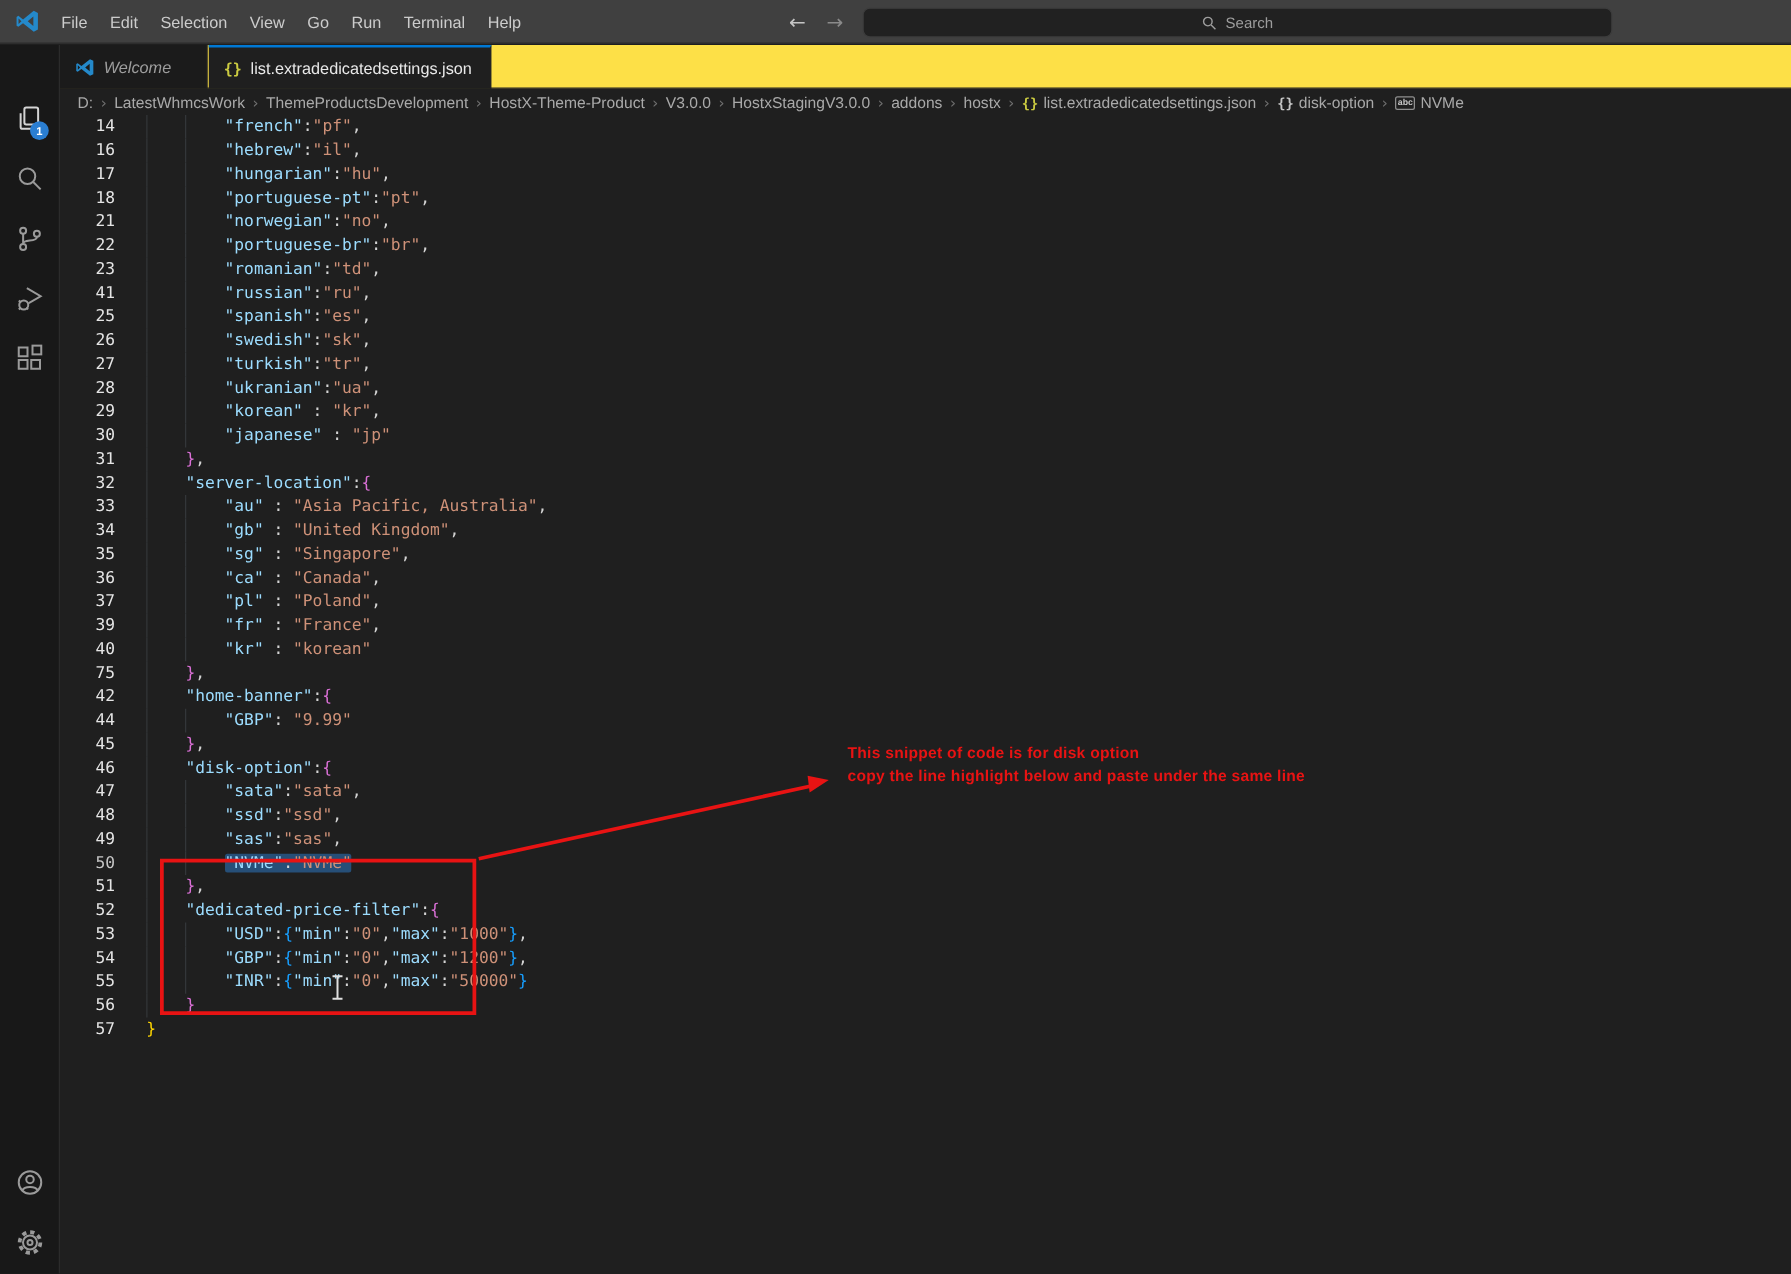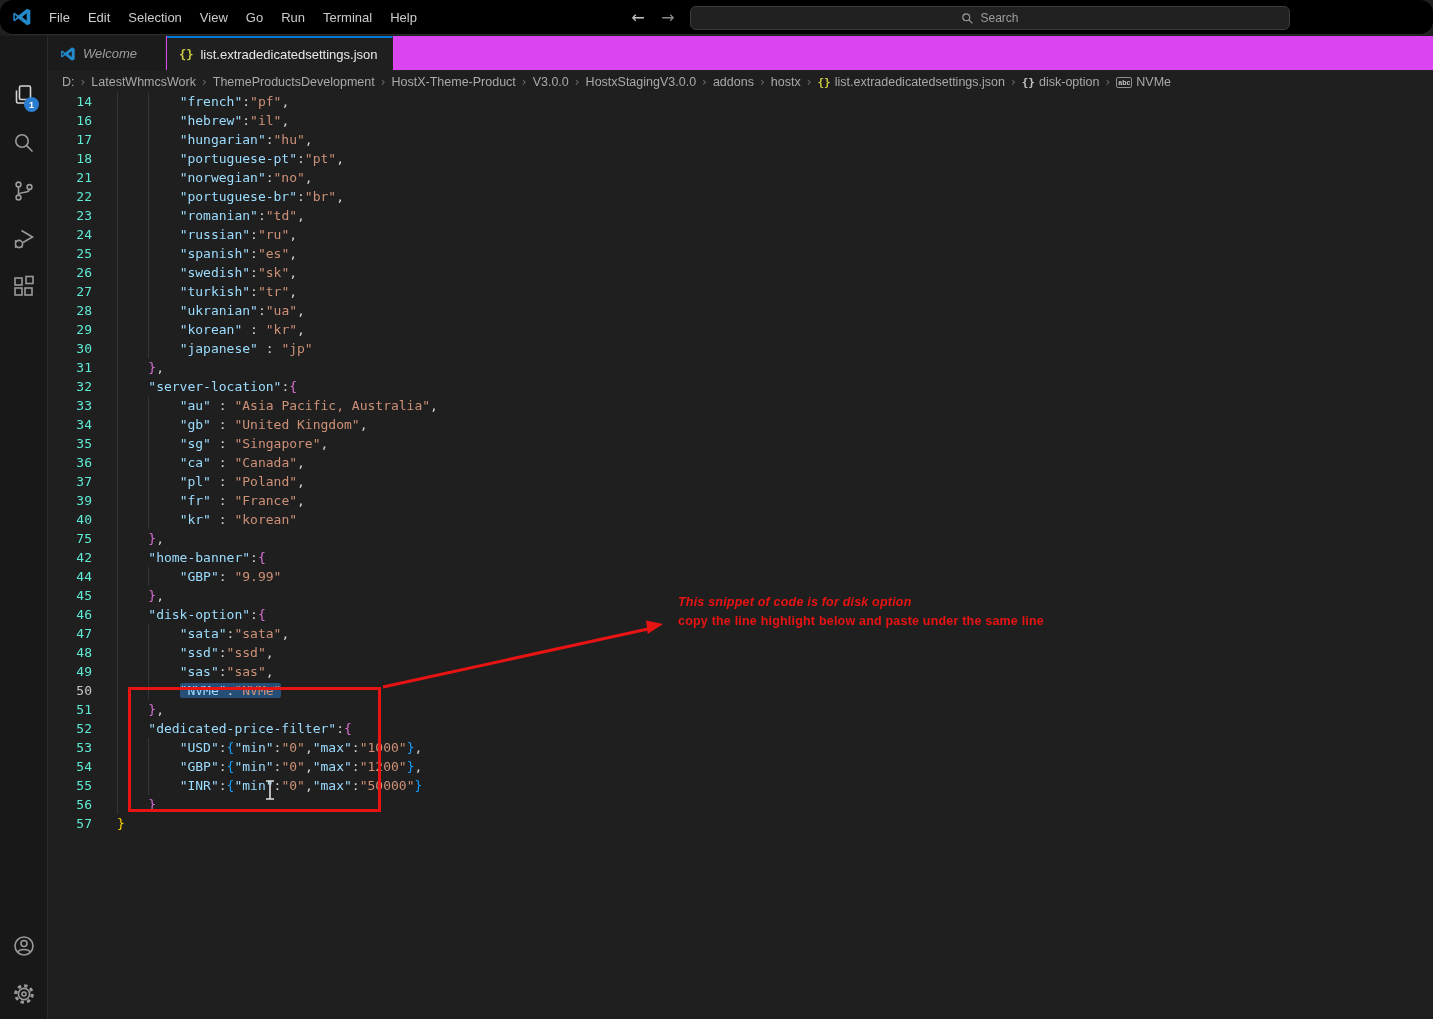--- a/index.html
+++ b/index.html
@@ -2,42 +2,42 @@
 <html><head>
 <meta charset="utf-8">
 <style>
   * { margin:0; padding:0; box-sizing:border-box; }
   html,body { width:1433px; height:1019px; overflow:hidden; background:#1f1f1f;
     font-family:"Liberation Sans", sans-serif; }
   #app { position:relative; width:1433px; height:1019px; background:#1f1f1f; }
 
   
   .titlebar { position:absolute; left:0; top:0; width:1433px; height:35px;
-    background:#000000; border-bottom:1px solid #2b2b2b; display:flex; align-items:center;border-radius:13px; }
+    background:#404040; border-bottom:1px solid #2b2b2b; display:flex; align-items:center; }
   .tb-logo { position:absolute; left:12px; top:7px; width:20px; height:20px; }
   .menubar { position:absolute; left:40px; top:0; height:35px; display:flex; align-items:center; }
   .menu-item { color:#cccccc; font-size:13px; padding:4px 9px; border-radius:5px; cursor:default; }
   .nav-arrows { position:absolute; left:628px; top:0; height:35px; display:flex; align-items:center; gap:10px; }
   .nav-arrow { font-size:16px; color:#c5c5c5; width:20px; text-align:center; font-family:"DejaVu Sans", sans-serif;}
   .nav-arrow.fwd { color:#8a8a8a; }
   .searchbox { position:absolute; left:690px; top:6px; width:600px; height:24px;
     background:#212121; border:1px solid #3c3c3c; border-radius:6px;
     display:flex; align-items:center; justify-content:center; gap:6px; color:#9d9d9d; font-size:12px; }
 
   
   .activitybar { position:absolute; left:0; top:36px; width:48px; height:983px;
     background:#181818; border-right:1px solid #2b2b2b; }
   .ab-icon { position:absolute; left:12px; width:24px; height:24px; }
   .ab-badge { position:absolute; left:24px; top:61px; width:15px; height:15px; border-radius:50%;
     background:#2a7ed2; color:#fff; font-size:9px; font-weight:bold; display:flex;
     align-items:center; justify-content:center; }
 
   
   .tabstrip { position:absolute; left:48px; top:36px; width:1385px; height:35px;
-    background:#d946ef; border-bottom:1px solid #232323; }
+    background:#fde047; border-bottom:1px solid #232323; }
   .tab { position:absolute; top:0; height:35px; display:flex; align-items:center; gap:7px;
     padding:0 12px; font-size:13px; }
   .tab.welcome { left:0; width:118px; background:#1b1b1b; color:#9d9d9d; font-style:italic;
     border-right:1px solid #232323; }
   .tab.active { left:119px; width:226px; background:#1f1f1f; color:#e9e9e9;
     border-top:2px solid #0078d4; border-right:1px solid #232323; }
   .json-braces { font-family:"DejaVu Sans Mono", monospace; font-weight:bold; font-size:12px;
     color:#cbcb41; font-style:normal; }
   .dirty-dot { width:9px; height:9px; border-radius:50%; background:#dcdcdc; margin-left:8px; }
   .tab-logo { width:16px; height:16px; }
@@ -51,40 +51,40 @@
   .bc-braces { font-family:"DejaVu Sans Mono", monospace; font-weight:bold; font-size:11px; }
   .bc-braces.yellow { color:#cbcb41; }
   .bc-braces.gray { color:#c5c5c5; }
   .bc-string { font-size:7px; font-weight:bold; color:#c5c5c5; border:1px solid #8f8f8f;
     border-radius:2px; padding:0 1px; line-height:9px; letter-spacing:0; }
 
   
   .editor { position:absolute; left:48px; top:92px; width:1385px; height:927px; background:#1f1f1f; }
   .line { position:relative; height:19px; line-height:19px; white-space:pre;
     font-family:"DejaVu Sans Mono", monospace; font-size:13px; }
-  .ln { position:absolute; left:0; top:0; width:44px; text-align:right; color:#5eead4;
+  .ln { position:absolute; left:0; top:0; width:44px; text-align:right; color:#e5e5e5;
     font-size:13px; }
   .ln.active { color:#c6c6c6; }
   .code { position:absolute; left:69px; top:0; }
   .guide { position:absolute; top:0; bottom:0; width:1px; background:#333639; }
   .c-k { color:#9cdcfe; }
   .c-s { color:#ce9178; }
   .c-p { color:#d4d4d4; }
   .c-b1 { color:#ffd700; }
   .c-b2 { color:#da70d6; }
   .c-b3 { color:#179fff; }
   .sel { background:#264f78; border-radius:2px; }
 
   
   .anno-box { position:absolute; left:128px; top:687px; width:253px; height:125px;
     border:3px solid #e81313; pointer-events:none; }
   .anno-svg { position:absolute; left:0; top:0; width:1433px; height:1019px; pointer-events:none; }
   .anno-text { position:absolute; left:678px; color:#e81313; font-size:12.5px; font-weight:bold;
     font-family:"Liberation Sans", sans-serif; letter-spacing:0.2px; pointer-events:none; }
-  .anno-text.l1 { top:595px;font-style:italic; }
+  .anno-text.l1 { top:595px; }
   .anno-text.l2 { top:614px; }
   .ibeam { position:absolute; left:263px; top:779px; pointer-events:none; }
 
   svg .st { stroke:#9a9a9a; stroke-width:1.6; fill:none; }
   svg .stw { stroke:#d4d4d4; stroke-width:1.6; fill:none; }
 </style>
 </head>
 <body>
 
 <div id="app">
@@ -220,21 +220,21 @@
 
   <div class="editor">
     <div>
         <div class="line"><span class="ln">14</span><div class="guide" style="left: 69px;"></div><div class="guide" style="left: 100.32px;"></div><span class="code">        <span class="c-k">"french"</span><span class="c-p">:</span><span class="c-s">"pf"</span><span class="c-p">,</span></span></div>
         <div class="line"><span class="ln">16</span><div class="guide" style="left: 69px;"></div><div class="guide" style="left: 100.32px;"></div><span class="code">        <span class="c-k">"hebrew"</span><span class="c-p">:</span><span class="c-s">"il"</span><span class="c-p">,</span></span></div>
         <div class="line"><span class="ln">17</span><div class="guide" style="left: 69px;"></div><div class="guide" style="left: 100.32px;"></div><span class="code">        <span class="c-k">"hungarian"</span><span class="c-p">:</span><span class="c-s">"hu"</span><span class="c-p">,</span></span></div>
         <div class="line"><span class="ln">18</span><div class="guide" style="left: 69px;"></div><div class="guide" style="left: 100.32px;"></div><span class="code">        <span class="c-k">"portuguese-pt"</span><span class="c-p">:</span><span class="c-s">"pt"</span><span class="c-p">,</span></span></div>
         <div class="line"><span class="ln">21</span><div class="guide" style="left: 69px;"></div><div class="guide" style="left: 100.32px;"></div><span class="code">        <span class="c-k">"norwegian"</span><span class="c-p">:</span><span class="c-s">"no"</span><span class="c-p">,</span></span></div>
         <div class="line"><span class="ln">22</span><div class="guide" style="left: 69px;"></div><div class="guide" style="left: 100.32px;"></div><span class="code">        <span class="c-k">"portuguese-br"</span><span class="c-p">:</span><span class="c-s">"br"</span><span class="c-p">,</span></span></div>
         <div class="line"><span class="ln">23</span><div class="guide" style="left: 69px;"></div><div class="guide" style="left: 100.32px;"></div><span class="code">        <span class="c-k">"romanian"</span><span class="c-p">:</span><span class="c-s">"td"</span><span class="c-p">,</span></span></div>
-        <div class="line"><span class="ln">24</span><div class="guide" style="left: 69px;"></div><div class="guide" style="left: 100.32px;"></div><span class="code">        <span class="c-k">"russian"</span><span class="c-p">:</span><span class="c-s">"ru"</span><span class="c-p">,</span></span></div>
+        <div class="line"><span class="ln">41</span><div class="guide" style="left: 69px;"></div><div class="guide" style="left: 100.32px;"></div><span class="code">        <span class="c-k">"russian"</span><span class="c-p">:</span><span class="c-s">"ru"</span><span class="c-p">,</span></span></div>
         <div class="line"><span class="ln">25</span><div class="guide" style="left: 69px;"></div><div class="guide" style="left: 100.32px;"></div><span class="code">        <span class="c-k">"spanish"</span><span class="c-p">:</span><span class="c-s">"es"</span><span class="c-p">,</span></span></div>
         <div class="line"><span class="ln">26</span><div class="guide" style="left: 69px;"></div><div class="guide" style="left: 100.32px;"></div><span class="code">        <span class="c-k">"swedish"</span><span class="c-p">:</span><span class="c-s">"sk"</span><span class="c-p">,</span></span></div>
         <div class="line"><span class="ln">27</span><div class="guide" style="left: 69px;"></div><div class="guide" style="left: 100.32px;"></div><span class="code">        <span class="c-k">"turkish"</span><span class="c-p">:</span><span class="c-s">"tr"</span><span class="c-p">,</span></span></div>
         <div class="line"><span class="ln">28</span><div class="guide" style="left: 69px;"></div><div class="guide" style="left: 100.32px;"></div><span class="code">        <span class="c-k">"ukranian"</span><span class="c-p">:</span><span class="c-s">"ua"</span><span class="c-p">,</span></span></div>
         <div class="line"><span class="ln">29</span><div class="guide" style="left: 69px;"></div><div class="guide" style="left: 100.32px;"></div><span class="code">        <span class="c-k">"korean"</span><span class="c-p"> : </span><span class="c-s">"kr"</span><span class="c-p">,</span></span></div>
         <div class="line"><span class="ln">30</span><div class="guide" style="left: 69px;"></div><div class="guide" style="left: 100.32px;"></div><span class="code">        <span class="c-k">"japanese"</span><span class="c-p"> : </span><span class="c-s">"jp"</span></span></div>
         <div class="line"><span class="ln">31</span><div class="guide" style="left: 69px;"></div><span class="code">    <span class="c-b2">}</span><span class="c-p">,</span></span></div>
         <div class="line"><span class="ln">32</span><div class="guide" style="left: 69px;"></div><span class="code">    <span class="c-k">"server-location"</span><span class="c-p">:</span><span class="c-b2">{</span></span></div>
         <div class="line"><span class="ln">33</span><div class="guide" style="left: 69px;"></div><div class="guide" style="left: 100.32px;"></div><span class="code">        <span class="c-k">"au"</span><span class="c-p"> : </span><span class="c-s">"Asia Pacific, Australia"</span><span class="c-p">,</span></span></div>
         <div class="line"><span class="ln">34</span><div class="guide" style="left: 69px;"></div><div class="guide" style="left: 100.32px;"></div><span class="code">        <span class="c-k">"gb"</span><span class="c-p"> : </span><span class="c-s">"United Kingdom"</span><span class="c-p">,</span></span></div>

